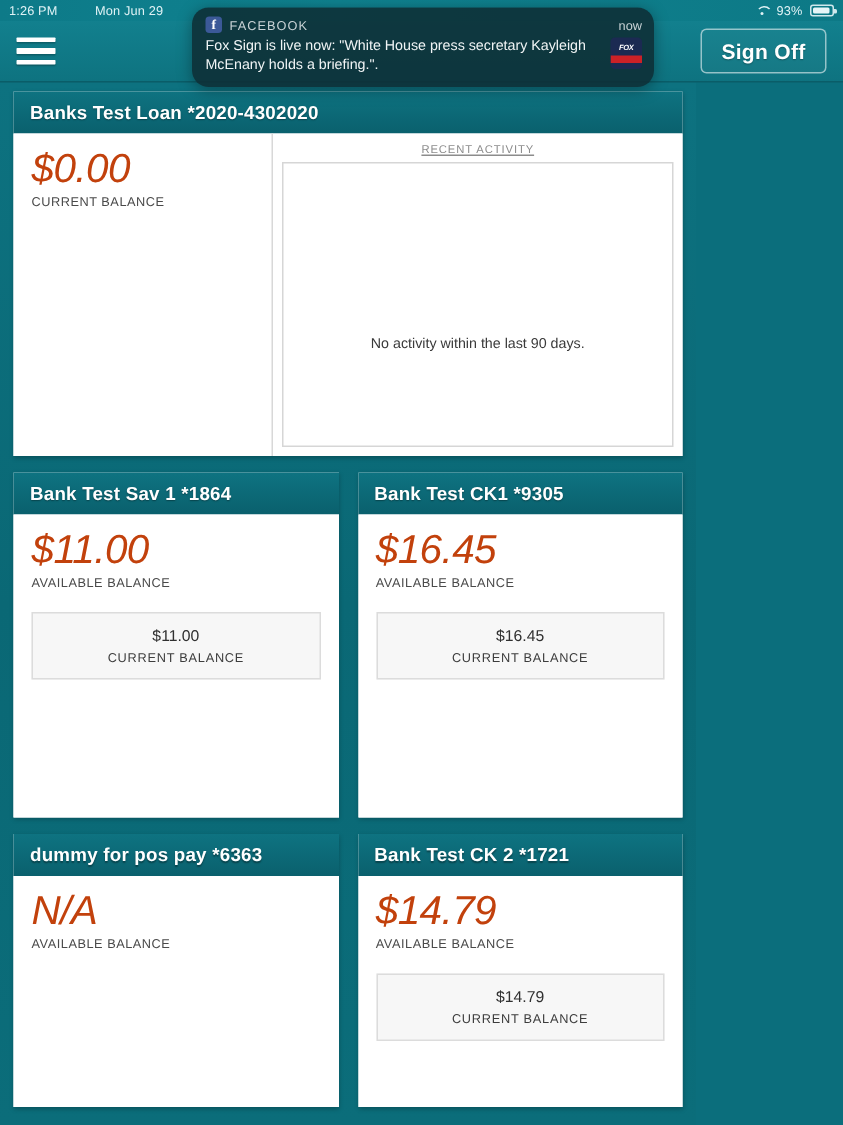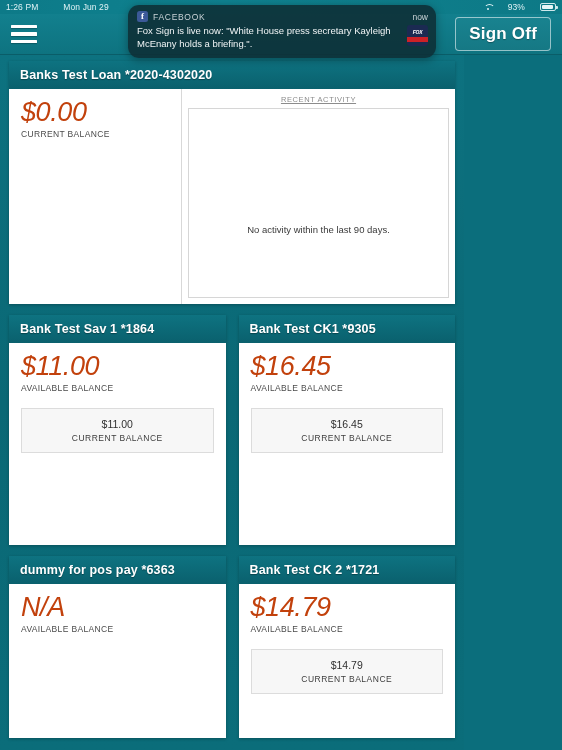--- a/index.html
+++ b/index.html
@@ -27,21 +27,21 @@
     color: #dff2f5;
     font-size: 8.5px;
     letter-spacing: 0.1px;
     z-index: 30;
   }
   #status-bar .sb-left { display: flex; align-items: center; gap: 25px; }
   #status-bar .sb-right {
     margin-left: auto;
     display: flex;
     align-items: center;
-    gap: 15px;
+    gap: 5px;
   }
   .wifi-ico { display: inline-block; width: 9px; height: 8px; position: relative; }
   .wifi-ico::before {
     content: "";
     position: absolute;
     left: 0; top: 1px;
     width: 9px; height: 9px;
     border: 1.6px solid #dff2f5;
     border-radius: 50%;
     border-bottom-color: transparent;
@@ -93,21 +93,21 @@
     cursor: pointer;
   }
   #hamburger span {
     display: block; height: 3.4px; width: 100%;
     background: #ffffff; border-radius: 0.5px;
     box-shadow: 0 1px 1px rgba(0,0,0,.25);
   }
   #sign-off-btn {
     margin-left: auto;
     color: #ffffff;
-    font-size: 17px;
+    font-size: 14px;
     font-weight: bold;
     letter-spacing: 0.2px;
     border: 1px solid rgba(255,255,255,.55);
     border-radius: 4px;
     padding: 6px 13px;
     background: rgba(255,255,255,0.03);
     cursor: pointer;
     text-shadow: 0 1px 1px rgba(0,0,0,.3);
   }
 

